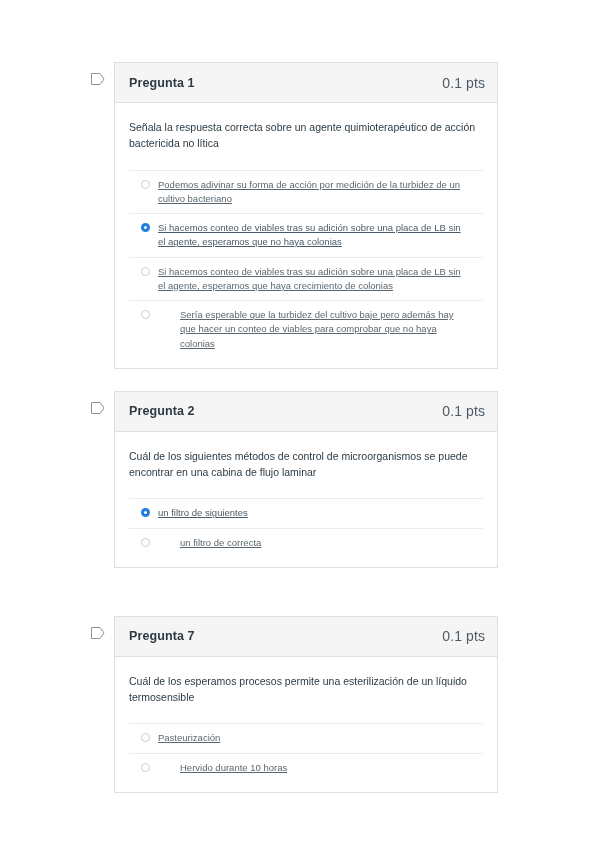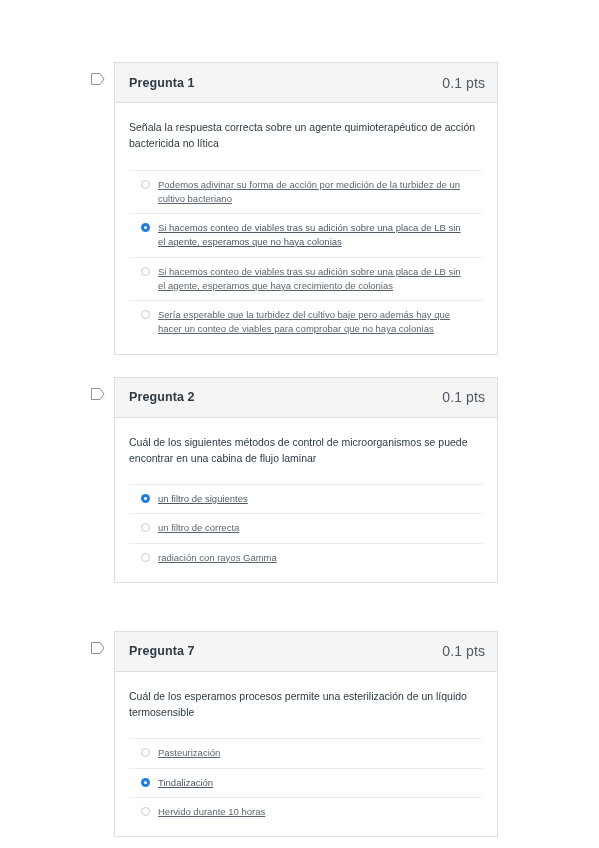--- a/index.html
+++ b/index.html
@@ -92,21 +92,21 @@
     list-style: none;
     border-top: 1px solid #ececec;
   }
   .answer {
     display: flex;
     align-items: flex-start;
     border-bottom: 1px solid #ececec;
     padding: 7px 8px 7px 12px;
     min-height: 14px;
   }
-  .answer:last-child { border-bottom: none; }
+  .answer:last-child { border-bottom: none; gap: 22px; }
 
   .radio {
     flex: 0 0 9px;
     width: 9px;
     height: 9px;
     margin-top: 2px;
     margin-right: 8px;
     border-radius: 50%;
     box-sizing: border-box;
   }
@@ -193,24 +193,20 @@
             <p class="question-text">Cuál de los siguientes métodos de control de microorganismos se puede encontrar en una cabina de flujo laminar</p>
             <ul class="answers">
               <li class="answer selected">
                 <span class="radio on"></span>
                 <span class="answer-text">un filtro de siguientes</span>
               </li>
               <li class="answer">
                 <span class="radio off"></span>
                 <span class="answer-text">un filtro de correcta</span>
               </li>
-              <li class="answer">
-                <span class="radio off"></span>
-                <span class="answer-text">radiación con rayos Gamma</span>
-              </li>
             </ul>
           </div>
         </div>
       </div>
       <div class="question-row gap-lg">
         <div class="flag-gutter">
           <span class="flag-icon"><svg viewBox="0 0 14 12" width="14" height="12" xmlns="http://www.w3.org/2000/svg">
               <path d="M0.5 0.5 H9 L13 6 L9 11.5 H0.5 Z" fill="#ffffff" stroke="#8b9399" stroke-width="1"></path>
             </svg></span>
         </div>
@@ -219,24 +215,20 @@
             <span class="question-title">Pregunta 7</span>
             <span class="question-points">0.1 pts</span>
           </div>
           <div class="question-body">
             <p class="question-text">Cuál de los esperamos procesos permite una esterilización de un líquido termosensible</p>
             <ul class="answers">
               <li class="answer">
                 <span class="radio off"></span>
                 <span class="answer-text">Pasteurización</span>
               </li>
-              <li class="answer selected">
-                <span class="radio on"></span>
-                <span class="answer-text">Tindalización</span>
-              </li>
               <li class="answer">
                 <span class="radio off"></span>
                 <span class="answer-text">Hervido durante 10 horas</span>
               </li>
             </ul>
           </div>
         </div>
       </div>
     </div>
 </div>

